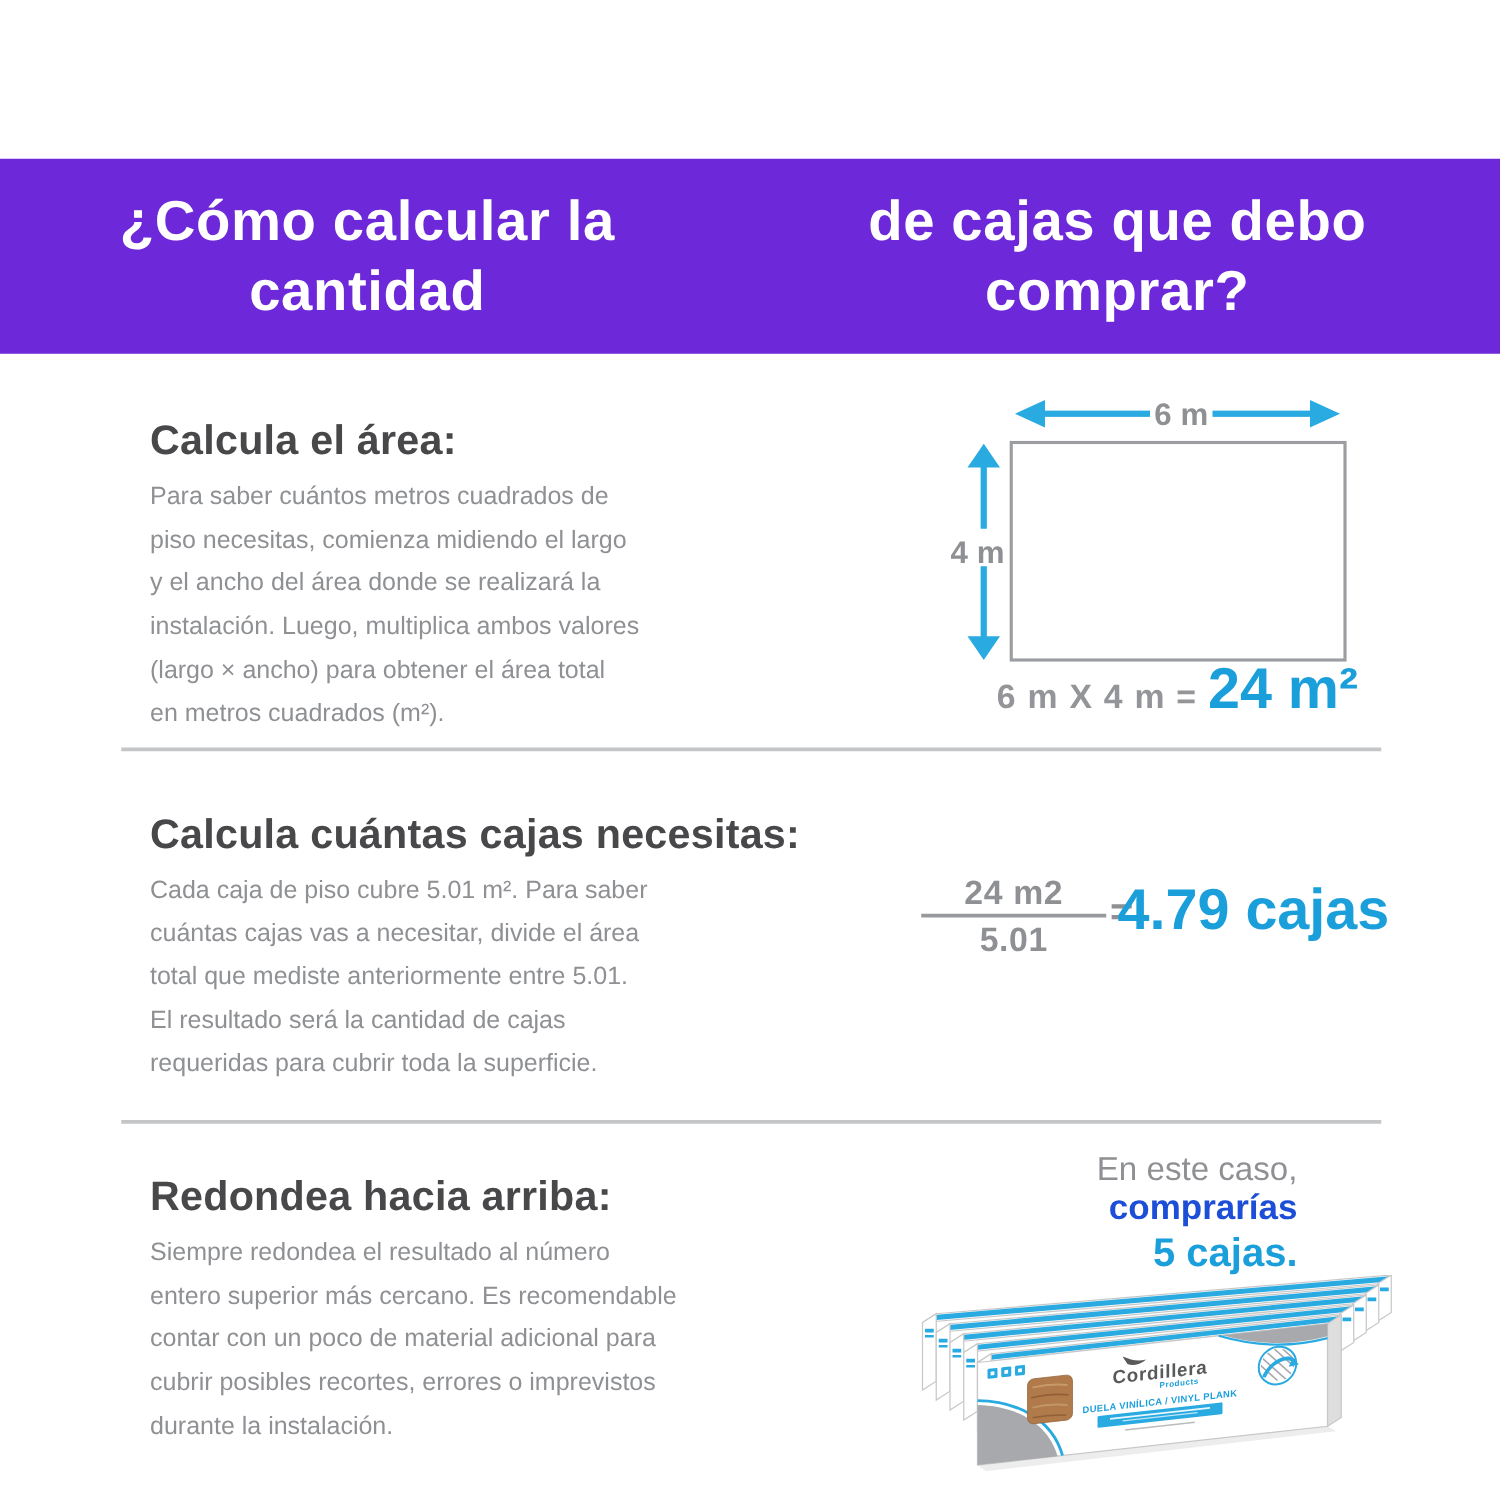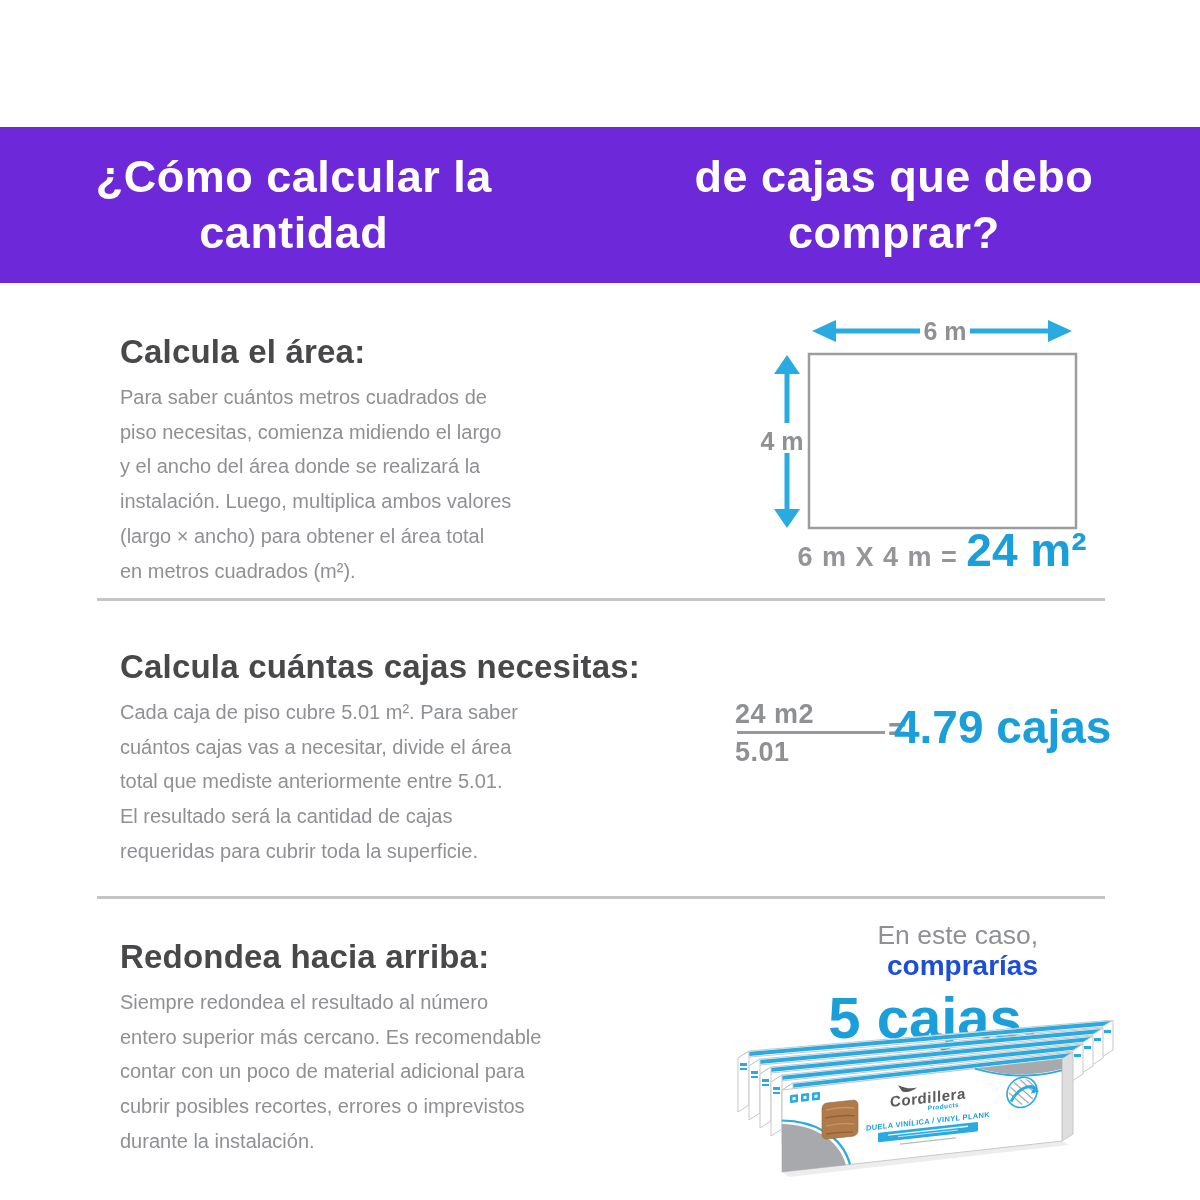--- a/index.html
+++ b/index.html
@@ -27,33 +27,33 @@
   #divider1 { top:598px; }
   #divider2 { top:896px; }
 
   
   .area-diagram { position:absolute; left:745px; top:310px; width:345px; height:270px; }
   .dim-label { font-size:25px; font-weight:bold; fill:#8e9093; }
   .eq-prefix { font-size:27px; font-weight:bold; fill:#939598; letter-spacing:1px; }
   .eq-result { font-size:46px; font-weight:bold; fill:#1b9fdb; }
 
   
-  .frac-num, .frac-den { position:absolute; left:735px; width:152px; 
+  .frac-num, .frac-den { position:absolute; left:735px; width:152px; text-align:center;
             font-size:27px; font-weight:bold; color:#8e9093; letter-spacing:0.5px; }
   .frac-num { top:699px; }
   .frac-den { top:737px; }
   .frac-rule { position:absolute; left:737px; top:731px; width:148px; height:3px; background:#97999c; }
   .frac-equals { position:absolute; left:888px; top:711px; font-size:32px; font-weight:bold; color:#8e9093; }
   .frac-result { position:absolute; left:894px; top:700px; font-size:46px; font-weight:bold; color:#1b9fdb; }
 
   
   .round-note { position:absolute; left:793px; width:245px; text-align:right; }
   .note-line1 { top:920px; font-size:26.5px; color:#8e9093; }
   .note-line2 { top:950px; font-size:28px; font-weight:bold; color:#1d4ed8; }
-  .note-result { top:984px; font-size:58px; font-weight:bold; color:#1b9fdb; }
+  .note-result { top:984px; font-size:32px; font-weight:bold; color:#1b9fdb; }
 
   
   .product-svg { position:absolute; left:730px; top:1020px; width:410px; height:160px; }
   .box-face { fill:#ffffff; stroke:#c8c8c8; stroke-width:1; }
   .box-stripe { fill:#29abe2; }
   .cap-mark { fill:#29abe2; }
   .brand-text { font-size:15px; font-weight:bold; fill:#58595b; letter-spacing:0.6px; }
   .brand-sub-text { font-size:6.5px; font-weight:bold; fill:#1b9fdb; letter-spacing:0.4px; }
   .product-label-text { font-size:7.5px; font-weight:bold; fill:#1b9fdb; letter-spacing:0.3px; }
 </style>
@@ -98,21 +98,21 @@
     <text class="dim-label" x="22" y="140" text-anchor="middle">4 m</text>
 
     <text x="182" y="256" text-anchor="middle"><tspan class="eq-prefix">6 m X 4 m = </tspan><tspan class="eq-result">24 m²</tspan></text>
   </svg>
 
   <div class="divider" id="divider1"></div>
 
   <div class="section-text" id="section2">
     <div class="section-heading">Calcula cuántas cajas necesitas:</div>
     <div class="body-line">Cada caja de piso cubre 5.01 m². Para saber</div>
-    <div class="body-line">cuántos cajas vas a necesitar, divide el área</div>
+    <div class="body-line">cuántas cajas vas a necesitar, divide el área</div>
     <div class="body-line">total que mediste anteriormente entre 5.01.</div>
     <div class="body-line">El resultado será la cantidad de cajas</div>
     <div class="body-line">requeridas para cubrir toda la superficie.</div>
   </div>
 
   <div class="frac-num">24 m2</div>
   <div class="frac-rule"></div>
   <div class="frac-den">5.01</div>
   <div class="frac-equals">=</div>
   <div class="frac-result">4.79 cajas</div>

